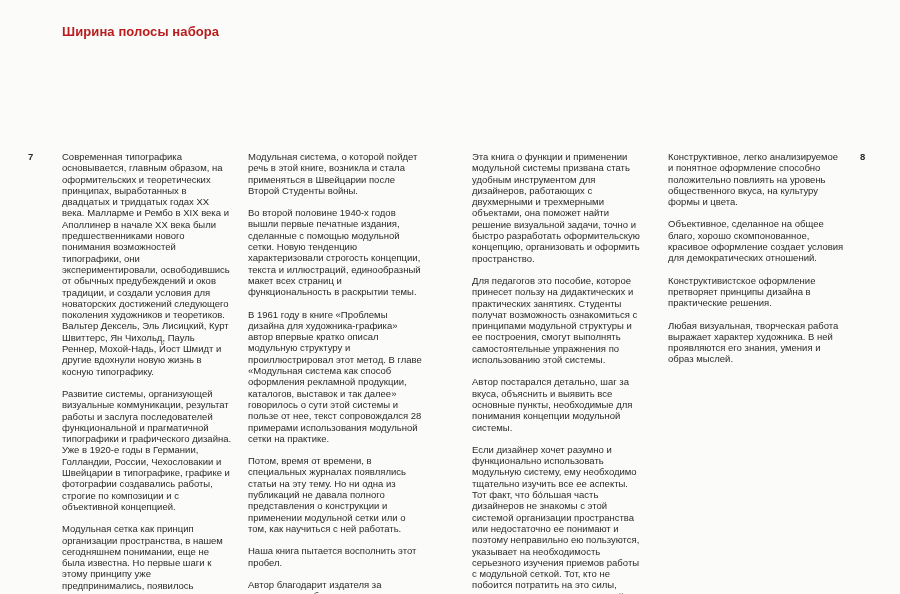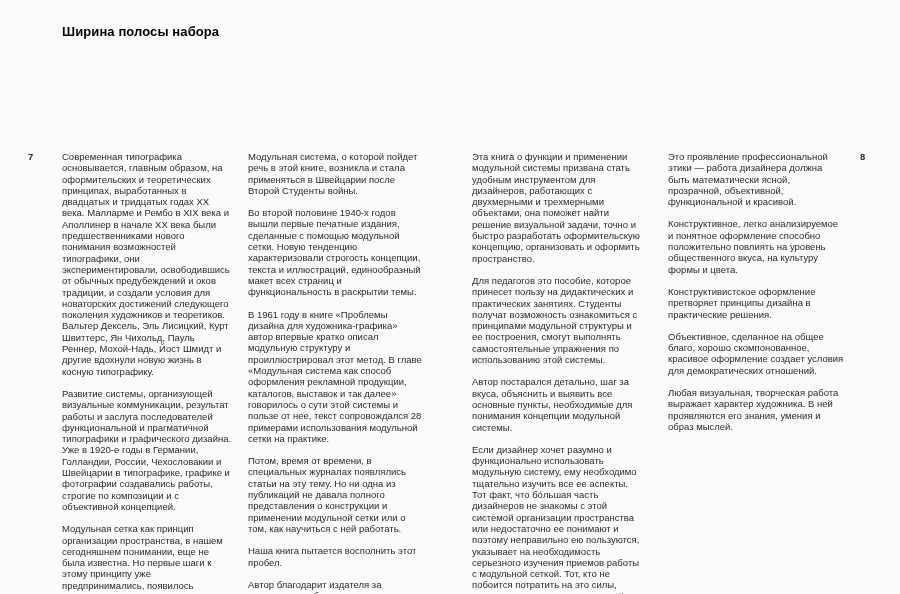--- a/index.html
+++ b/index.html
@@ -15,21 +15,21 @@
     position: relative;
     width: 900px;
     height: 594px;
   }
   .chapter-title {
     position: absolute;
     left: 62px;
     top: 24px;
     font-size: 13px;
     font-weight: bold;
-    color: #000000;
+    color: #b91c1c;
     letter-spacing: 0.1px;
   }
   .page-number {
     position: absolute;
     top: 151px;
     font-size: 9.5px;
     font-weight: bold;
     color: #2a2a2a;
   }
   .page-number.left { left: 28px; }
@@ -75,22 +75,21 @@
     </div>
 
   <div class="text-column" id="col-3">
       <p class="para">Эта книга о функции и применении модульной системы призвана стать удобным инструментом для дизайнеров, работающих с двухмерными и трехмерными объектами, она поможет найти решение визуальной задачи, точно и быстро разработать оформительскую концепцию, организовать и оформить пространство.</p>
       <p class="para">Для педагогов это пособие, которое принесет пользу на дидактических и практических занятиях. Студенты получат возможность ознакомиться с принципами модульной структуры и ее построения, смогут выполнять самостоятельные упражнения по использованию этой системы.</p>
       <p class="para">Автор постарался детально, шаг за вкуса, объяснить и выявить все основные пункты, необходимые для понимания концепции модульной системы.</p>
       <p class="para">Если дизайнер хочет разумно и функционально использовать модульную систему, ему необходимо тщательно изучить все ее аспекты. Тот факт, что бо́льшая часть дизайнеров не знакомы с этой системой организации пространства или недостаточно ее понимают и поэтому неправильно ею пользуются, указывает на необходимость серьезного изучения приемов работы с модульной сеткой. Тот, кто не побоится потратить на это силы, увидит, что с помощью модульной системы многие задачи возможно решать функциональнее, логичнее и лучше с эстетической точки зрения.Использование модульной сетки как системы организации пространства выражает определенную интеллектуальную позицию, то есть дизайнер мыслит свою работу конструктивной и устремленной в будущее.</p>
     </div>
 
   <div class="text-column" id="col-4">
-      <p class="para">Это проявление профессиональной этики — работа дизайнера должна быть математически ясной, прозрачной, объективной, функциональной и красивой.</p>
       <p class="para">Конструктивное, легко анализируемое и понятное оформление способно положительно повлиять на уровень общественного вкуса, на культуру формы и цвета.</p>
+      <p class="para">Объективное, сделанное на общее благо, хорошо скомпонованное, красивое оформление создает условия для демократических отношений.</p>
       <p class="para">Конструктивистское оформление претворяет принципы дизайна в практические решения.</p>
-      <p class="para">Объективное, сделанное на общее благо, хорошо скомпонованное, красивое оформление создает условия для демократических отношений.</p>
       <p class="para">Любая визуальная, творческая работа выражает характер художника. В ней проявляются его знания, умения и образ мыслей.</p>
     </div>
 
   <div class="page-number right">8</div>
 
 </div>
 
 </body></html>

